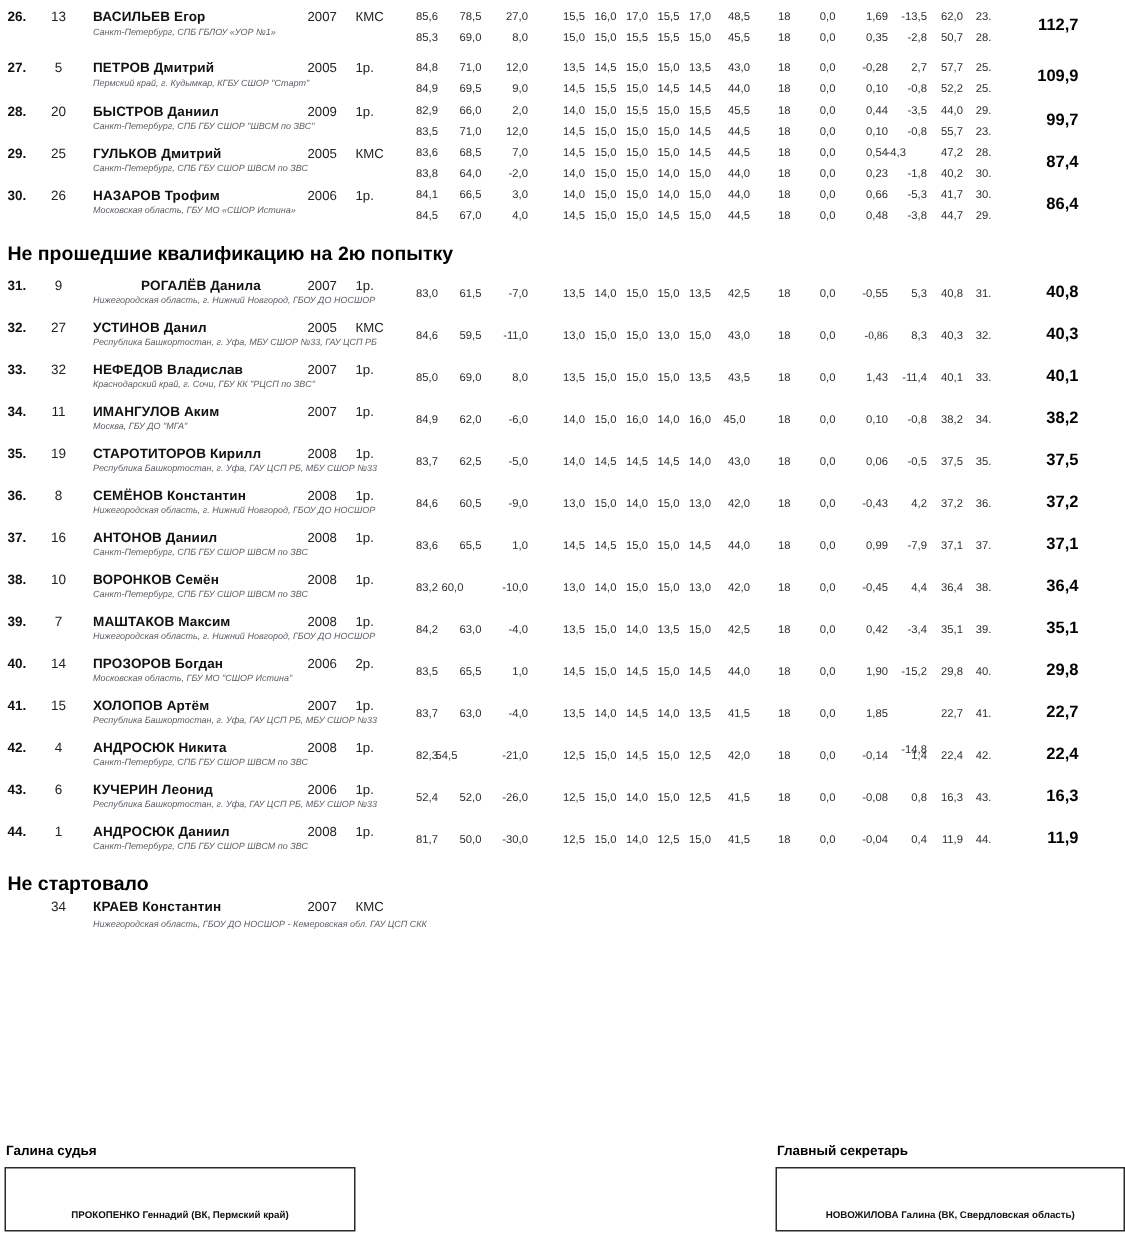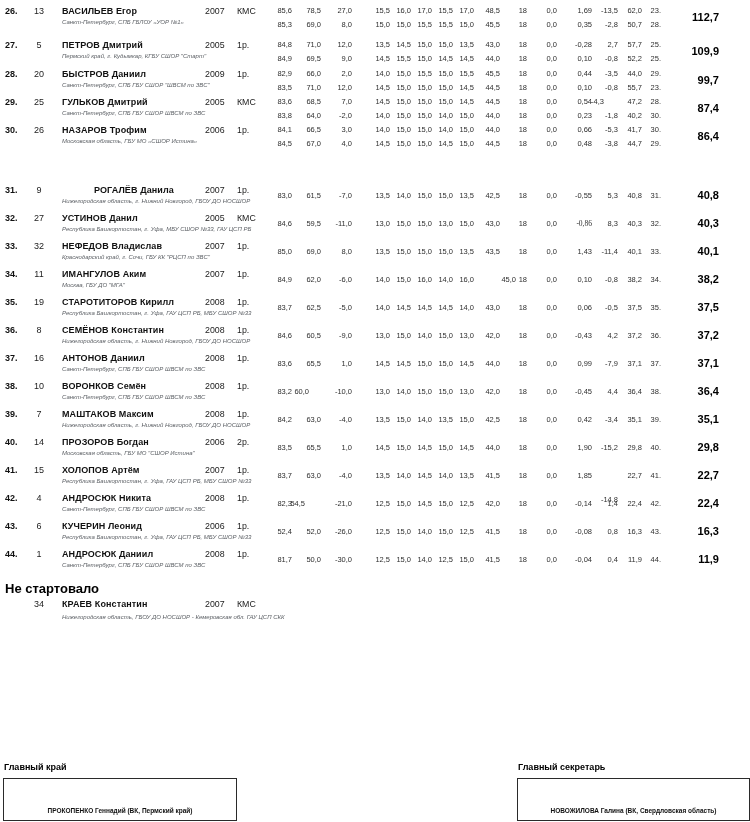--- a/index.html
+++ b/index.html
@@ -302,21 +302,21 @@
         <span class="cell grade" style="left: 237px; top: 0px;">1р.</span>
         <span class="cell club" style="left: 62px; top: 13px;">Москва, ГБУ ДО "МГА"</span>
         <span class="cell num" style="left: 256px; width: 36px; top: 6px;">84,9</span>
         <span class="cell num" style="left: 285px; width: 36px; top: 6px;">62,0</span>
         <span class="cell num" style="left: 316px; width: 36px; top: 6px;">-6,0</span>
         <span class="cell num" style="left: 354px; width: 36px; top: 6px;">14,0</span>
         <span class="cell num" style="left: 375px; width: 36px; top: 6px;">15,0</span>
         <span class="cell num" style="left: 396px; width: 36px; top: 6px;">16,0</span>
         <span class="cell num" style="left: 417px; width: 36px; top: 6px;">14,0</span>
         <span class="cell num" style="left: 438px; width: 36px; top: 6px;">16,0</span>
-        <span class="cell num" style="left: 464px; width: 52px; top: 6px;">45,0</span>
+        <span class="cell num" style="left: 464px; width: 33px; top: 6px;">45,0</span>
         <span class="cell num" style="left: 491px; width: 36px; top: 6px;">18</span>
         <span class="cell num" style="left: 521px; width: 36px; top: 6px;">0,0</span>
         <span class="cell num" style="left: 556px; width: 36px; top: 6px;">0,10</span>
         <span class="cell num" style="left: 582px; width: 36px; top: 6px;">-0,8</span>
         <span class="cell num" style="left: 606px; width: 36px; top: 6px;">38,2</span>
         <span class="cell num" style="left: 625px; width: 36px; top: 6px;">34.</span>
         <span class="cell total" style="left: 683px; width: 36px; top: 4px;">38,2</span>
       </div>
       <div class="row" style="top: 297px;">
         <span class="cell rank" style="left: 5px; width: 24px; top: 0px;">35.</span>
@@ -553,33 +553,34 @@
         <span class="cell num" style="left: 491px; width: 36px; top: 6px;">18</span>
         <span class="cell num" style="left: 521px; width: 36px; top: 6px;">0,0</span>
         <span class="cell num" style="left: 556px; width: 36px; top: 6px;">-0,04</span>
         <span class="cell num" style="left: 582px; width: 36px; top: 6px;">0,4</span>
         <span class="cell num" style="left: 606px; width: 36px; top: 6px;">11,9</span>
         <span class="cell num" style="left: 625px; width: 36px; top: 6px;">44.</span>
         <span class="cell total" style="left: 683px; width: 36px; top: 4px;">11,9</span>
       </div>
     </div>
 
+  <div class="section-title" style="left:5px; top:161px">Не прошедшие квалификацию на 2ю попытку</div>
 
   <div class="section-title" style="left:5px; top:581px">Не стартовало</div>
 
   <div>
     <span class="cell bib" style="left:28px; top:599px; width:22px">34</span>
     <span class="cell name" style="left:62px; top:599px">КРАЕВ Константин</span>
     <span class="cell year" style="left:205px; top:599px">2007</span>
     <span class="cell grade" style="left:237px; top:599px">КМС</span>
     <span class="cell club" style="left:62px; top:614px">Нижегородская область, ГБОУ ДО НОСШОР - Кемеровская обл. ГАУ ЦСП СКК</span>
   </div>
 
   <div>
-    <div class="footer-label" style="left:4px; top:762px">Главный край</div>
+    <div class="footer-label" style="left:4px; top:762px">Галина судья</div>
     <div class="sign-box" style="left:3px; top:778px; width:232px; height:41px">
       <span class="sign-name">ПРОКОПЕНКО Геннадий (ВК, Пермский край)</span>
     </div>
     <div class="footer-label" style="left:518px; top:762px">Главный секретарь</div>
     <div class="sign-box" style="left:517px; top:778px; width:231px; height:41px">
       <span class="sign-name">НОВОЖИЛОВА Галина (ВК, Свердловская область)</span>
     </div>
   </div>
 
 </div>

